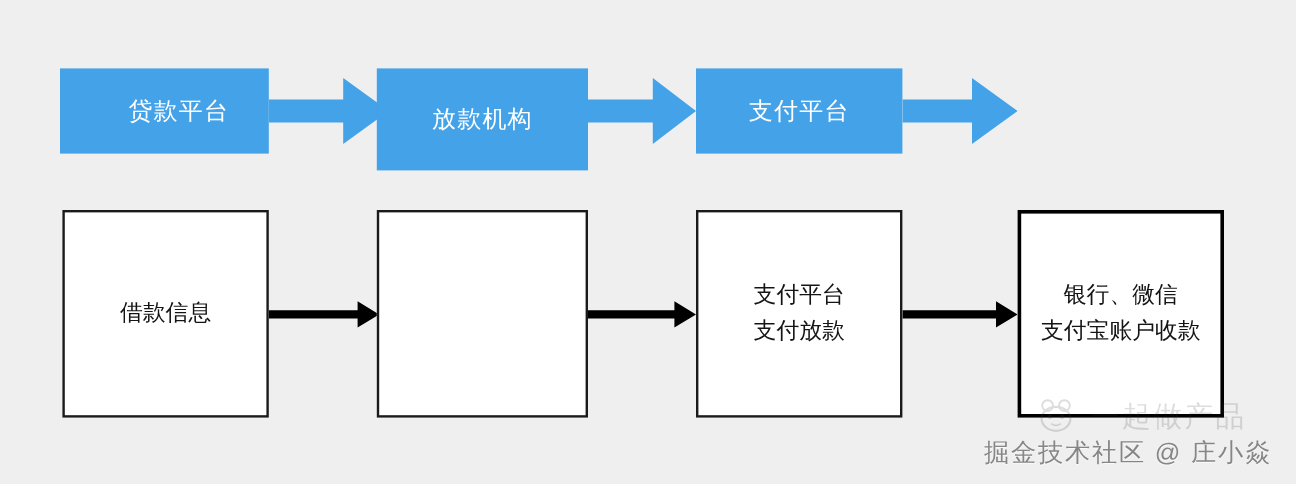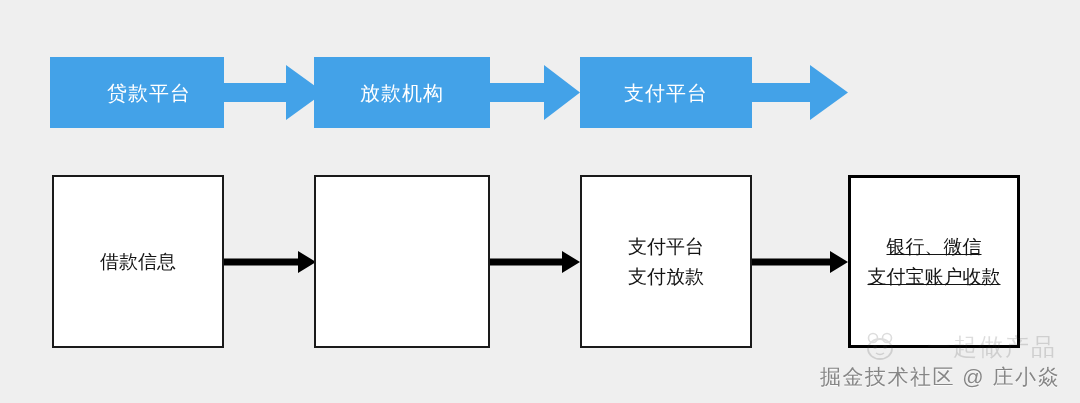--- a/index.html
+++ b/index.html
@@ -55,21 +55,20 @@
     flex-direction: column;
     align-items: center;
     justify-content: center;
     color: #141414;
     font-size: 19px;
     line-height: 1.55;
   }
   .white-box.heavy {
     border-width: 3px;
     border-color: #000000;
-    text-decoration: underline;
   }
   .white-box .wb-line {
     display: block;
     white-space: nowrap;
   }
 
   
   .black-arrow {
     position: absolute;
     display: block;
@@ -77,21 +76,21 @@
 
   
   .wm-faint {
     position: absolute;
     left: 862px;
     top: 330px;
     width: 218px;
     height: 34px;
     display: flex;
     align-items: center;
-    gap: 25px;
+    gap: 7px;
     opacity: 0.17;
     color: #3a3a3a;
     font-size: 24px;
     letter-spacing: 2px;
     white-space: nowrap;
     pointer-events: none;
   }
   .wm-faint .wm-logo {
     flex: none;
     display: block;
@@ -120,21 +119,21 @@
 <div id="diagram">
 
   <div class="blue-box" style="left:50px; top:57px; width:174px; height:71px;padding-left:24px;">
     <span class="blue-label">贷款平台</span>
   </div>
 
   <svg class="blue-arrow" style="left:224px; top:57px;" width="100" height="71" viewBox="0 0 100 71">
     <path d="M0,26 L62,26 L62,8 L100,35.5 L62,63 L62,45 L0,45 Z" fill="#43a2e8"></path>
   </svg>
 
-  <div class="blue-box" style="left:314px; top:57px; width:176px; height:71px;">
+  <div class="blue-box" style="left:314px; top:57px; width:176px; height:85px;">
     <span class="blue-label">放款机构</span>
   </div>
 
   <svg class="blue-arrow" style="left:490px; top:57px;" width="90" height="71" viewBox="0 0 90 71">
     <path d="M0,26 L54,26 L54,8 L90,35.5 L54,63 L54,45 L0,45 Z" fill="#43a2e8"></path>
   </svg>
 
   <div class="blue-box" style="left:580px; top:57px; width:172px; height:71px;">
     <span class="blue-label">支付平台</span>
   </div>

